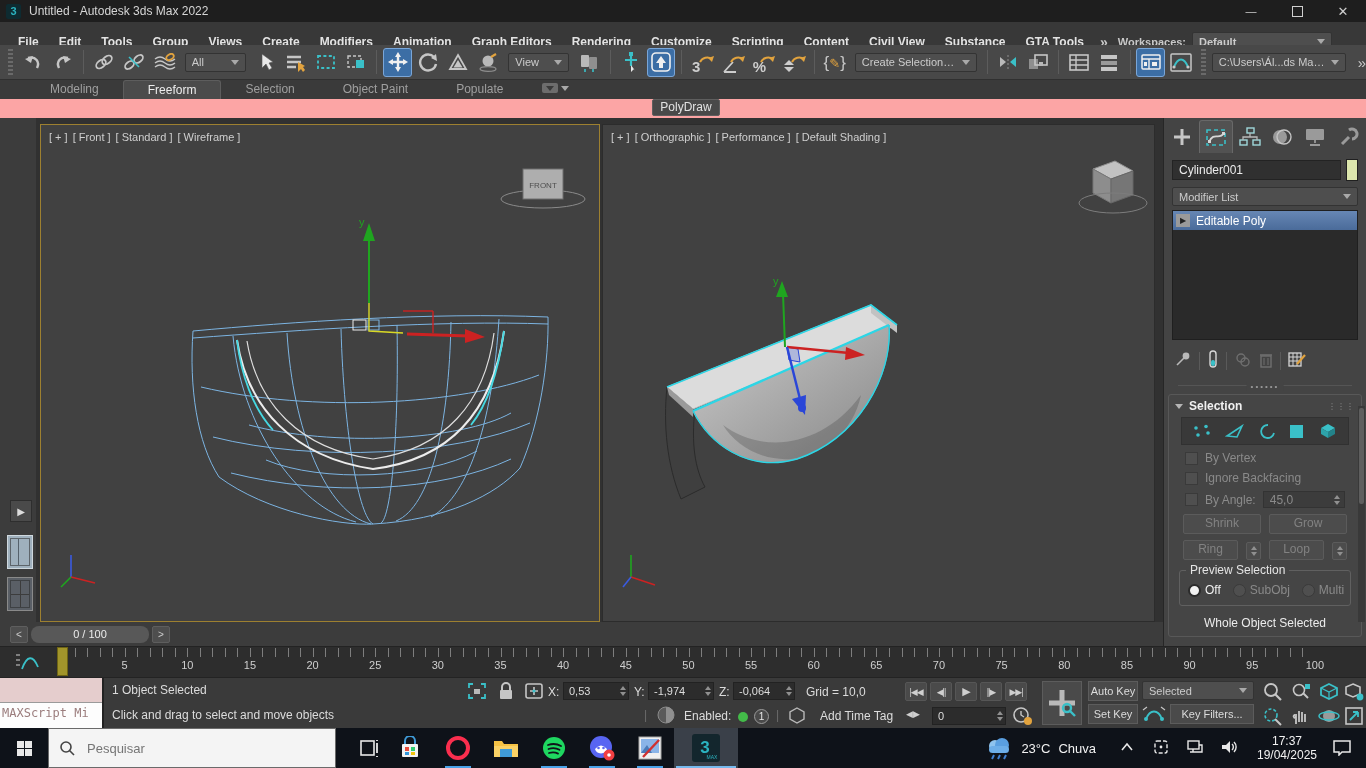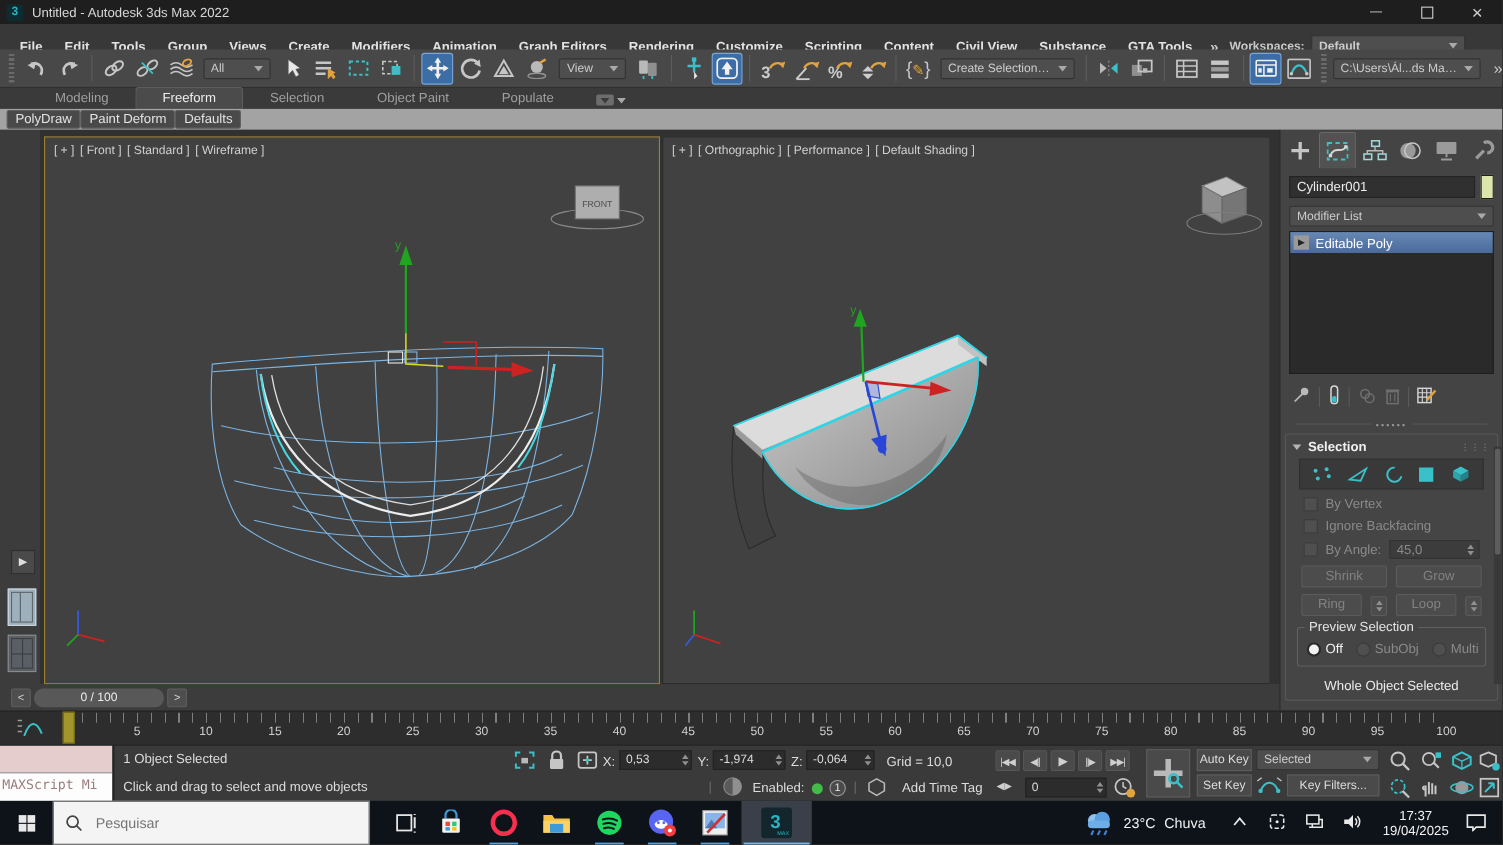--- a/index.html
+++ b/index.html
@@ -33,28 +33,28 @@
   .drag-dots{width:5px;height:26px;margin:0 4px;background:repeating-linear-gradient(180deg,#6a6a6a 0 2px,transparent 2px 4px);}
   .tbtn{width:30px;height:29px;display:flex;align-items:center;justify-content:center;border-radius:3px;position:relative;}
   .tbtn.active{background:#3c6ea5;border:1px solid #7aa6d8;box-sizing:border-box;}
   .tsep{width:1px;height:24px;background:#5c5c5c;margin:0 4px;}
   .glyph{color:#c6c6c6;font-size:17px;line-height:1;}
   .snapwrap{position:relative;width:30px;height:29px;display:flex;align-items:flex-end;justify-content:flex-start;padding:2px 0 3px 4px;box-sizing:border-box;}
   .snapwrap .base{color:#cdcdcd;font-size:15px;font-weight:bold;line-height:1;}
   .snap-arc{position:absolute;top:3px;right:2px;}
 
   
-  .ribbon-tabs{position:absolute;top:80px;left:0;width:1366px;height:19px;background:#3a3a3a;display:flex;align-items:flex-end;
+  .ribbon-tabs{position:absolute;top:80px;left:0;width:1366px;height:19px;background:#3a3a3a;display:flex;
                padding-left:26px;box-sizing:border-box;color:#9f9f9f;}
   .rtab{padding:2px 24px;line-height:15px;}
   .rtab.active{background:#4b4b4b;color:#ececec;border:1px solid #5d5d5d;border-bottom:none;border-radius:3px 3px 0 0;}
   .rib-collapse{margin-left:14px;display:flex;align-items:center;gap:3px;padding-bottom:3px;}
   .rib-collapse .box{width:16px;height:10px;background:#6d6d6d;border-radius:2px;display:flex;align-items:center;justify-content:center;}
-  .ribbon-tools{position:absolute;top:99px;left:0;width:1366px;height:19px;background:#a3a3a3;display:flex;align-items:center;
-                gap:0;padding-left:6px;box-sizing:border-box;}
+  .ribbon-tools{position:absolute;top:99px;left:0;width:1366px;height:19px;background:#fca5a5;display:flex;align-items:center;
+                gap:18px;padding-left:6px;box-sizing:border-box;flex-direction:column;}
   .rtool{border:1px solid #5e5e5e;background:#494949;color:#e2e2e2;padding:0 7px;line-height:15px;border-radius:2px;}
 
   
   .vp-bg{position:absolute;left:36px;top:118px;width:1127px;height:504px;background:#313131;}
   .side-strip{position:absolute;left:0;top:118px;width:36px;height:504px;background:#3c3c3c;}
   .strip-arrow{position:absolute;left:10px;top:382px;width:20px;height:20px;background:#4a4a4a;border:1px solid #2e2e2e;
                color:#ddd;font-size:10px;display:flex;align-items:center;justify-content:center;}
   .layout-thumb{position:absolute;left:7px;width:26px;height:34px;border:1px solid #8a8a8a;background:#5a5f66;box-sizing:border-box;}
   .layout-thumb.sel{background:#9fb0bd;border-color:#cfd8de;}
   .layout-thumb .inner{position:absolute;inset:2px;border:1px solid rgba(40,40,40,.55);}

